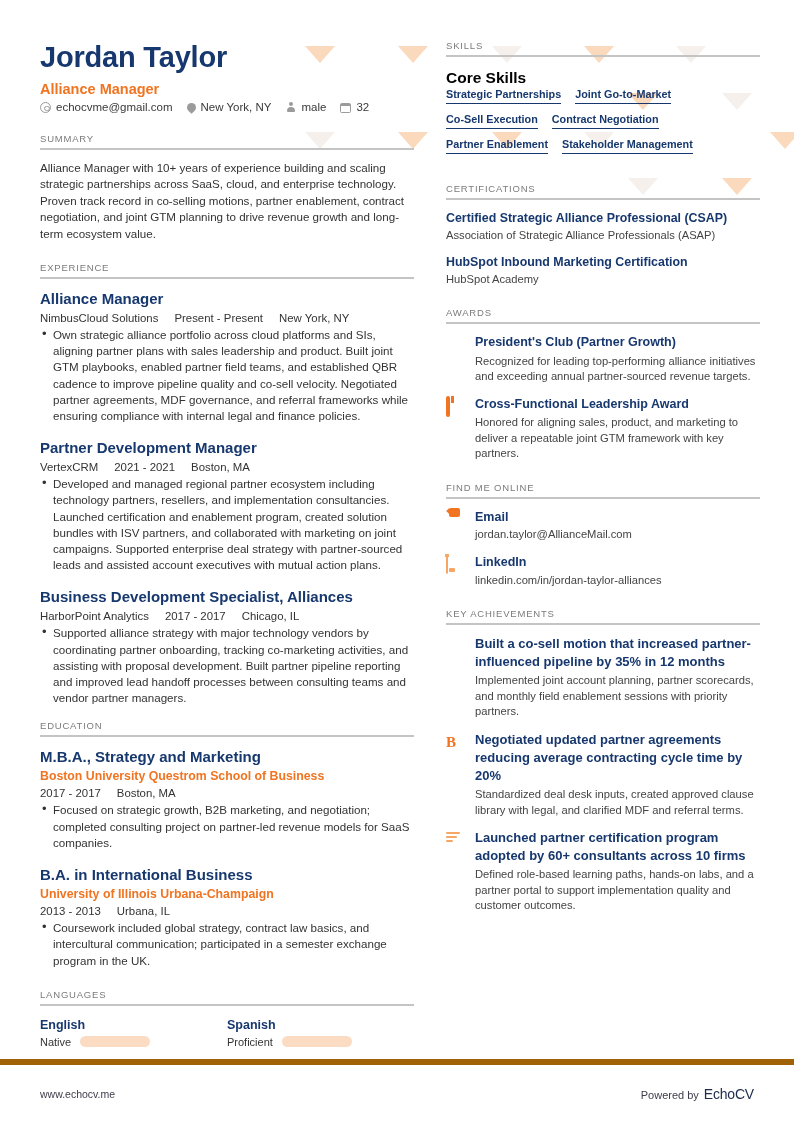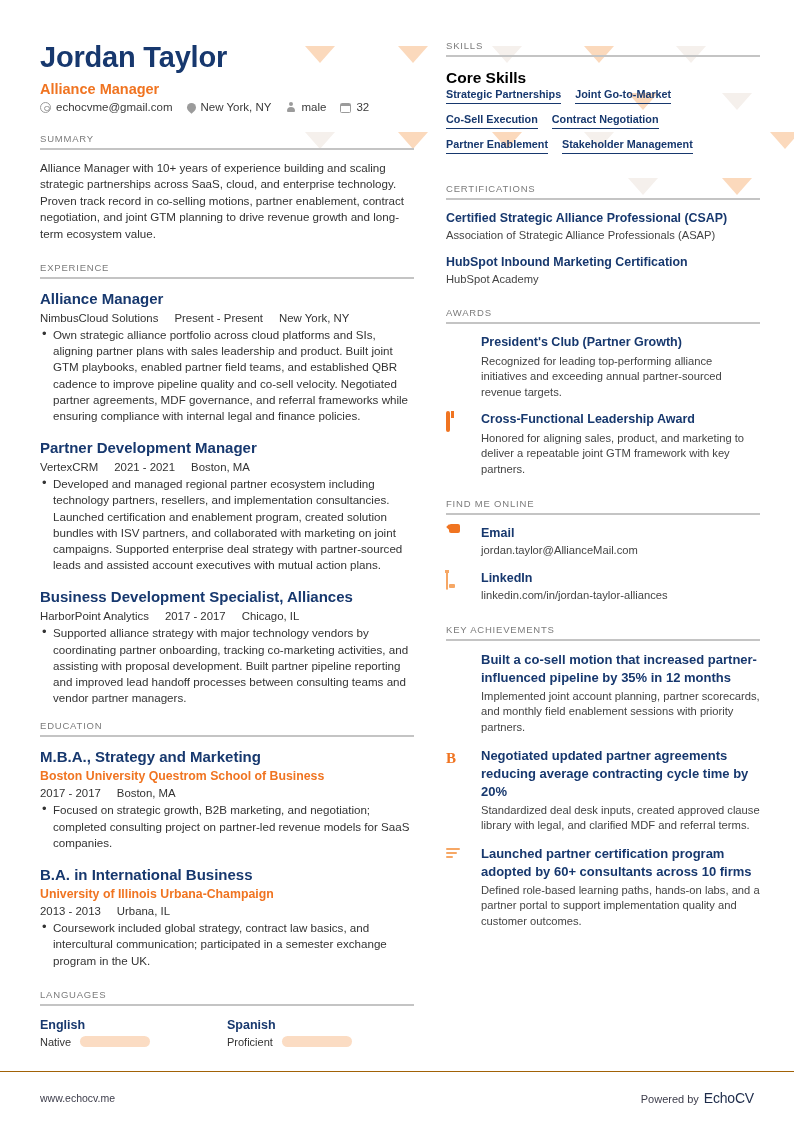--- a/index.html
+++ b/index.html
@@ -189,21 +189,21 @@
   }
 
   .cert { margin-bottom: 10px; }
   .cert-name {
     font-size: 12.4px; line-height: 17px; font-weight: 700; color: #17386e;
   }
   .cert-issuer {
     font-size: 11.2px; line-height: 15.5px; color: #444; margin-top: 1px;
   }
 
-  .item-row { display: flex; gap: 20px; margin-bottom: 11px; }
+  .item-row { display: flex; gap: 14px; margin-bottom: 11px; }
   .item-ico {
     width: 15px; height: 16px; flex: none; position: relative; margin-top: 2px;
   }
   .item-body { flex: 1; }
   .item-title {
     font-size: 12.5px; line-height: 17.5px; font-weight: 700; color: #17386e;
   }
   .item-desc {
     font-size: 11.2px; line-height: 15.6px; color: #444; margin-top: 2px;
   }
@@ -275,22 +275,22 @@
   .i-lines { width: 14px; height: 12px; position: relative; margin-top: 3px; }
   .i-lines span {
     position: absolute; left: 0; height: 1.8px; background: #f6a765; border-radius: 1px;
   }
   .i-lines span:nth-child(1) { top: 1px; width: 14px; }
   .i-lines span:nth-child(2) { top: 5px; width: 11px; }
   .i-lines span:nth-child(3) { top: 9px; width: 7px; }
 
   
   .footer {
-    position: absolute; left: 0; right: 0; bottom: 0; height: 52px;
-    border-top: 1px solid #a16207;
+    position: absolute; left: 0; right: 0; bottom: 0; height: 64px;
+    border-top: 6px solid #a16207;
     display: flex; align-items: center; justify-content: space-between;
     padding: 0 40px 0 40px;
     z-index: 3;
     background: #fff;
   }
   .footer-url { font-size: 10.5px; color: #3c3c4a; }
   .footer-right { font-size: 11px; color: #3c3c4a; display: flex; align-items: baseline; gap: 5px; }
   .footer-brand { font-size: 14px; color: #1d2b4a; letter-spacing: -0.2px; }
 </style>
 </head>

